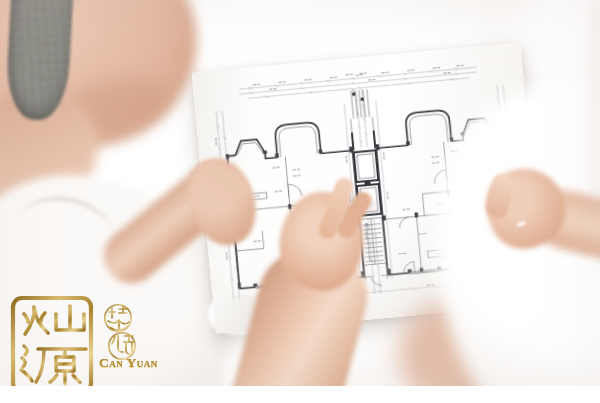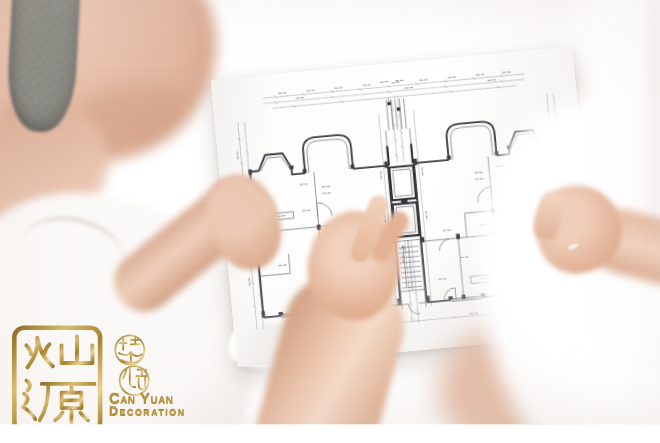--- a/index.html
+++ b/index.html
@@ -1,19 +1,19 @@
 <!DOCTYPE html>
 <html><head>
 <meta charset="utf-8">
 <style>
   html,body{margin:0;padding:0;background:#ffffff;}
   .photo{
     position:relative;width:600px;height:386px;overflow:hidden;
     background:radial-gradient(ellipse at 45% 45%, #ffffff 55%, #faf8f6 78%, #f1eeea 100%);
-    font-family:Liberation Sans, sans-serif;
+    font-family:Liberation Serif, serif;
   }
   .photo *{position:absolute;}
 
   
   .head{
     left:-18px;top:-58px;width:215px;height:205px;z-index:2;
     border-radius:40% 55% 60% 45%;
     background:radial-gradient(circle at 35% 40%, #eccab6 0%, #e3b8a2 55%, #d4a389 85%);
     filter:blur(6px);
   }
@@ -367,17 +367,16 @@
 
         <circle cx="116" cy="56" r="13.2" stroke-width="1.6"></circle>
         <g stroke-width="1.6" transform="translate(103,43)">
           <path d="M6 3C5 7 4 9 3 11 M9 2V15C9 18 11 19 14 19"></path>
           <path d="M16 3H24 M20 3V8 M15 9H25 M17 9V17C17 20 19 21 21 21 M23 9V19"></path>
         </g>
       </g>
     </svg>
     <div class="brand-text">
       <span class="brand-name">Can Yuan</span>
-      <span class="brand-subtitle">Decoration</span>
     </div>
   </div>
 
 </div>
 
 </body></html>

